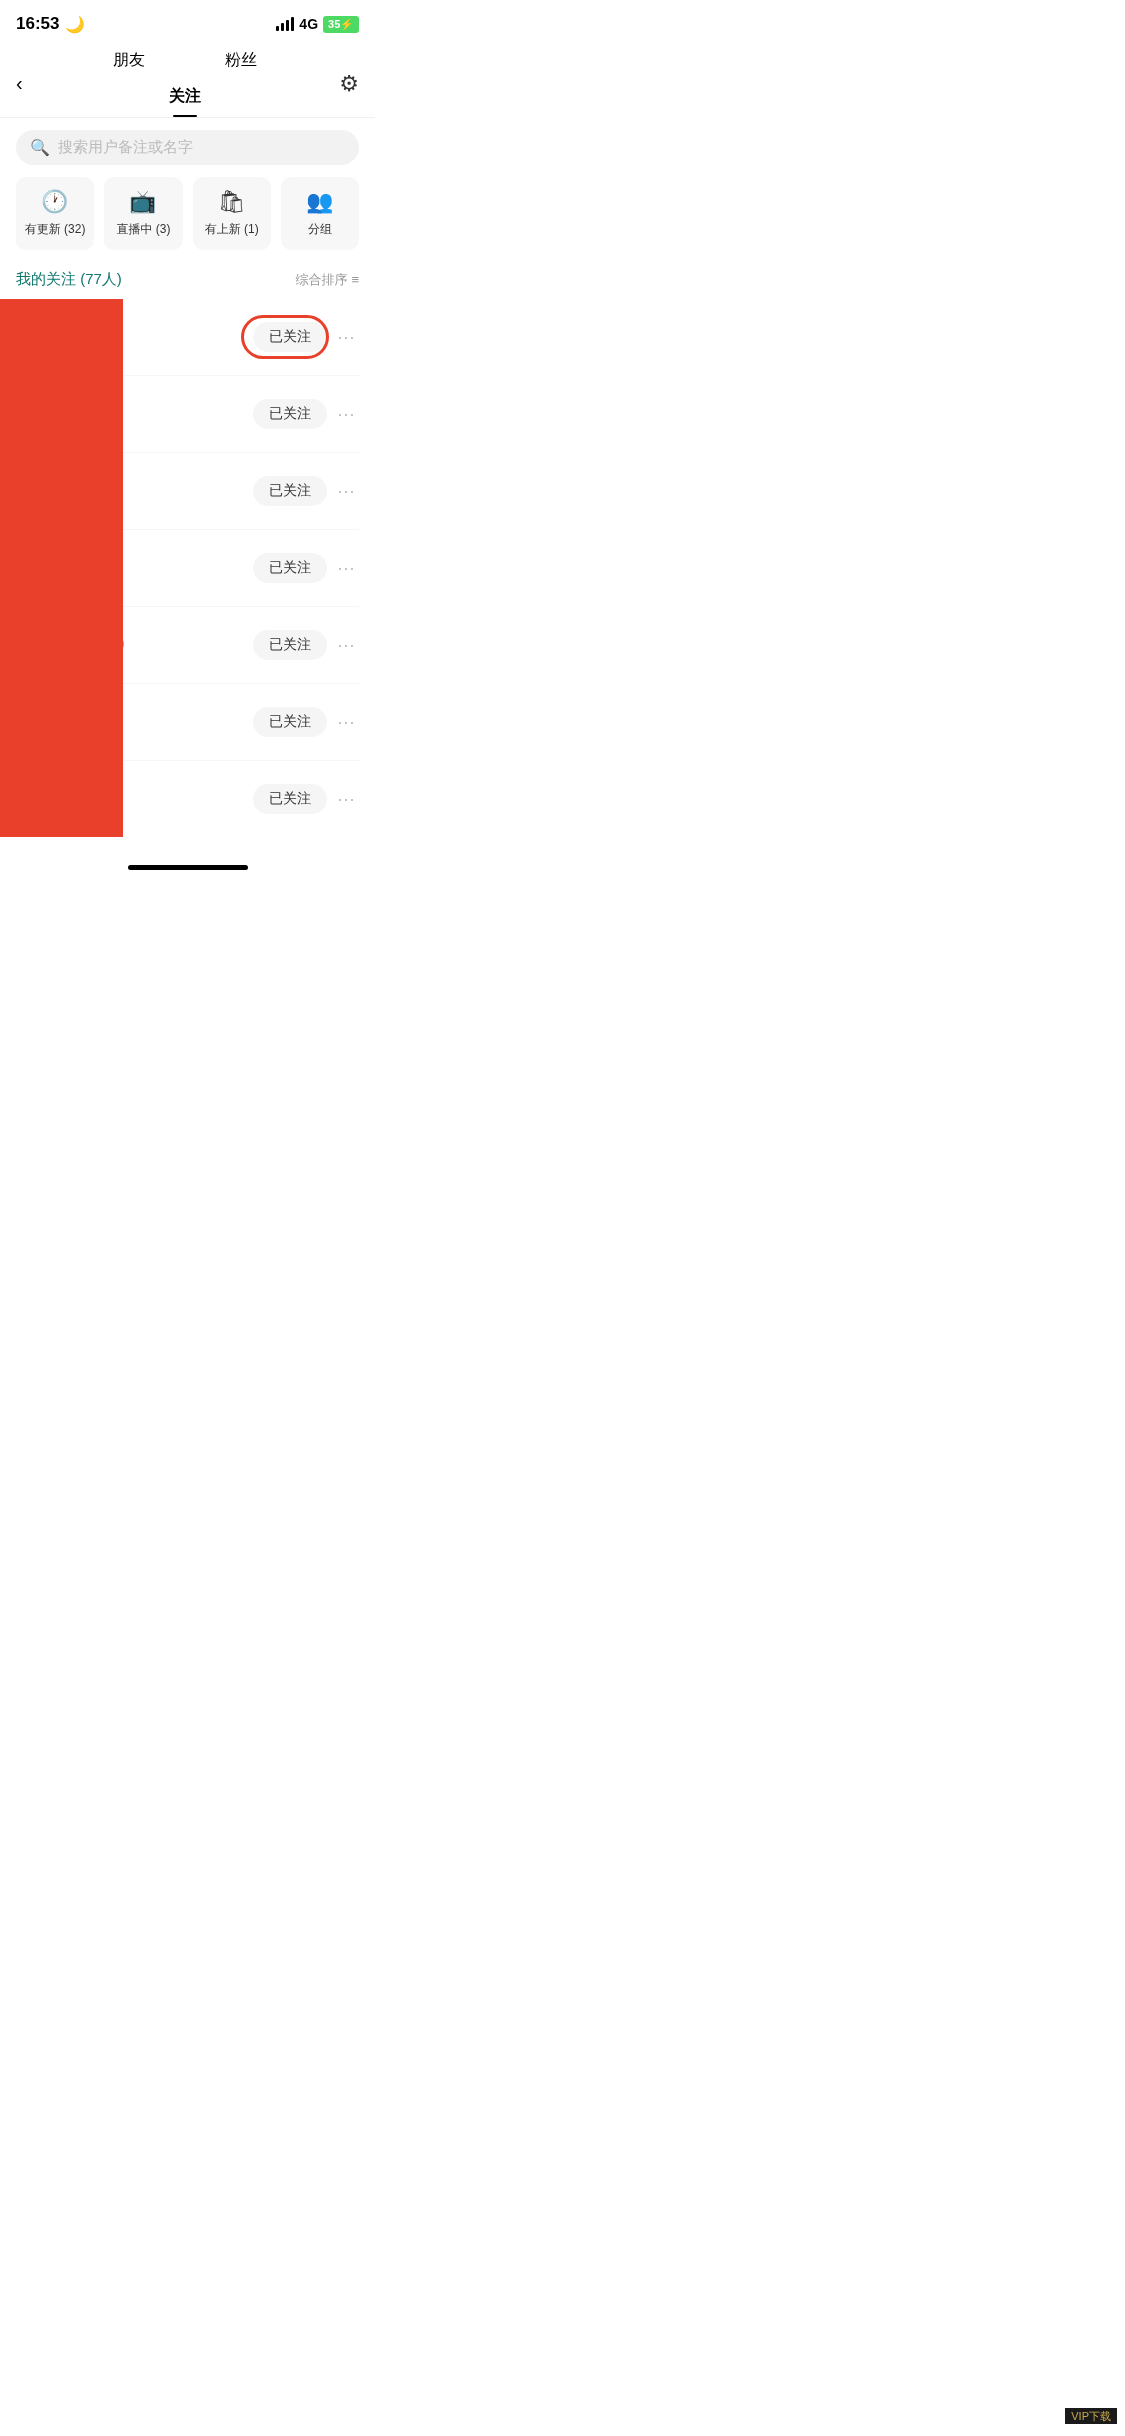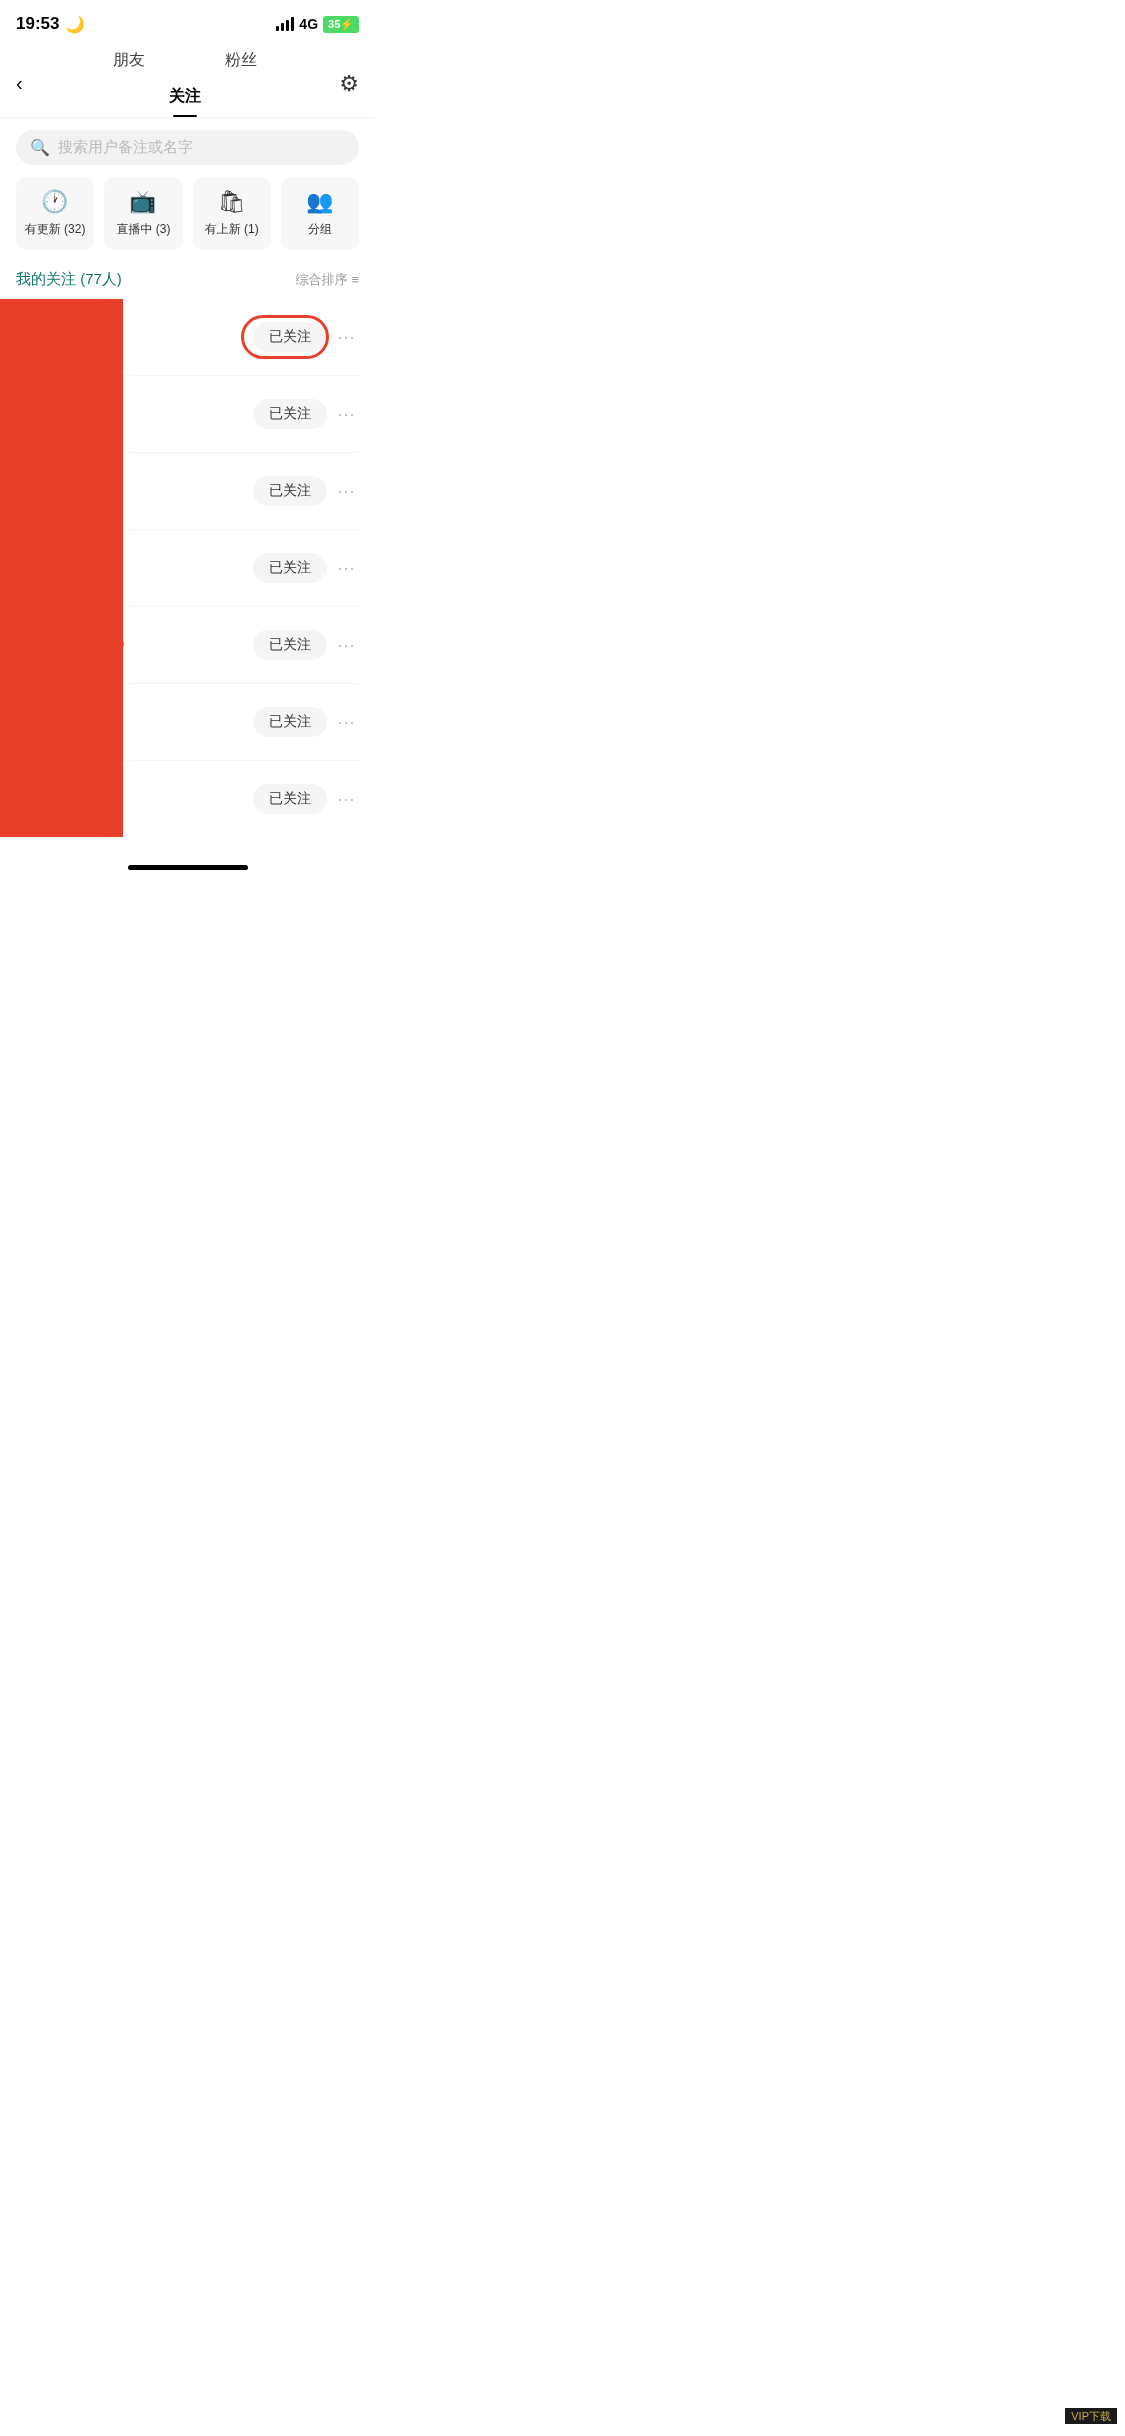--- a/index.html
+++ b/index.html
@@ -59,21 +59,21 @@
       color: #000;
       padding: 4px 8px 4px 0;
       cursor: pointer;
     }
     .nav-tabs-center {
       display: flex;
       gap: 24px;
     }
     .nav-tab {
       font-size: 16px;
-      color: #404040;
+      color: #000000;
       padding-bottom: 10px;
       cursor: pointer;
       position: relative;
     }
     .nav-tab.active {
       color: #000;
       font-weight: 600;
       margin-top: 36px;
     }
     .nav-tab.active::after {
@@ -303,21 +303,21 @@
       height: 1px;
       background: #f5f5f5;
       margin: 0 16px;
     }
   </style>
 </head>
 <body>
 
 <div class="status-bar">
   <div style="display:flex;align-items:center;gap:6px">
-    <span class="status-time">19:53</span>
+    <span class="status-time">16:53</span>
     <span class="moon">🌙</span>
   </div>
   <div class="status-icons">
     <div class="signal-bars">
       <span style="height:5px"></span>
       <span style="height:8px"></span>
       <span style="height:11px"></span>
       <span style="height:14px"></span>
     </div>
     <span style="font-size:14px;font-weight:600;">4G</span>

